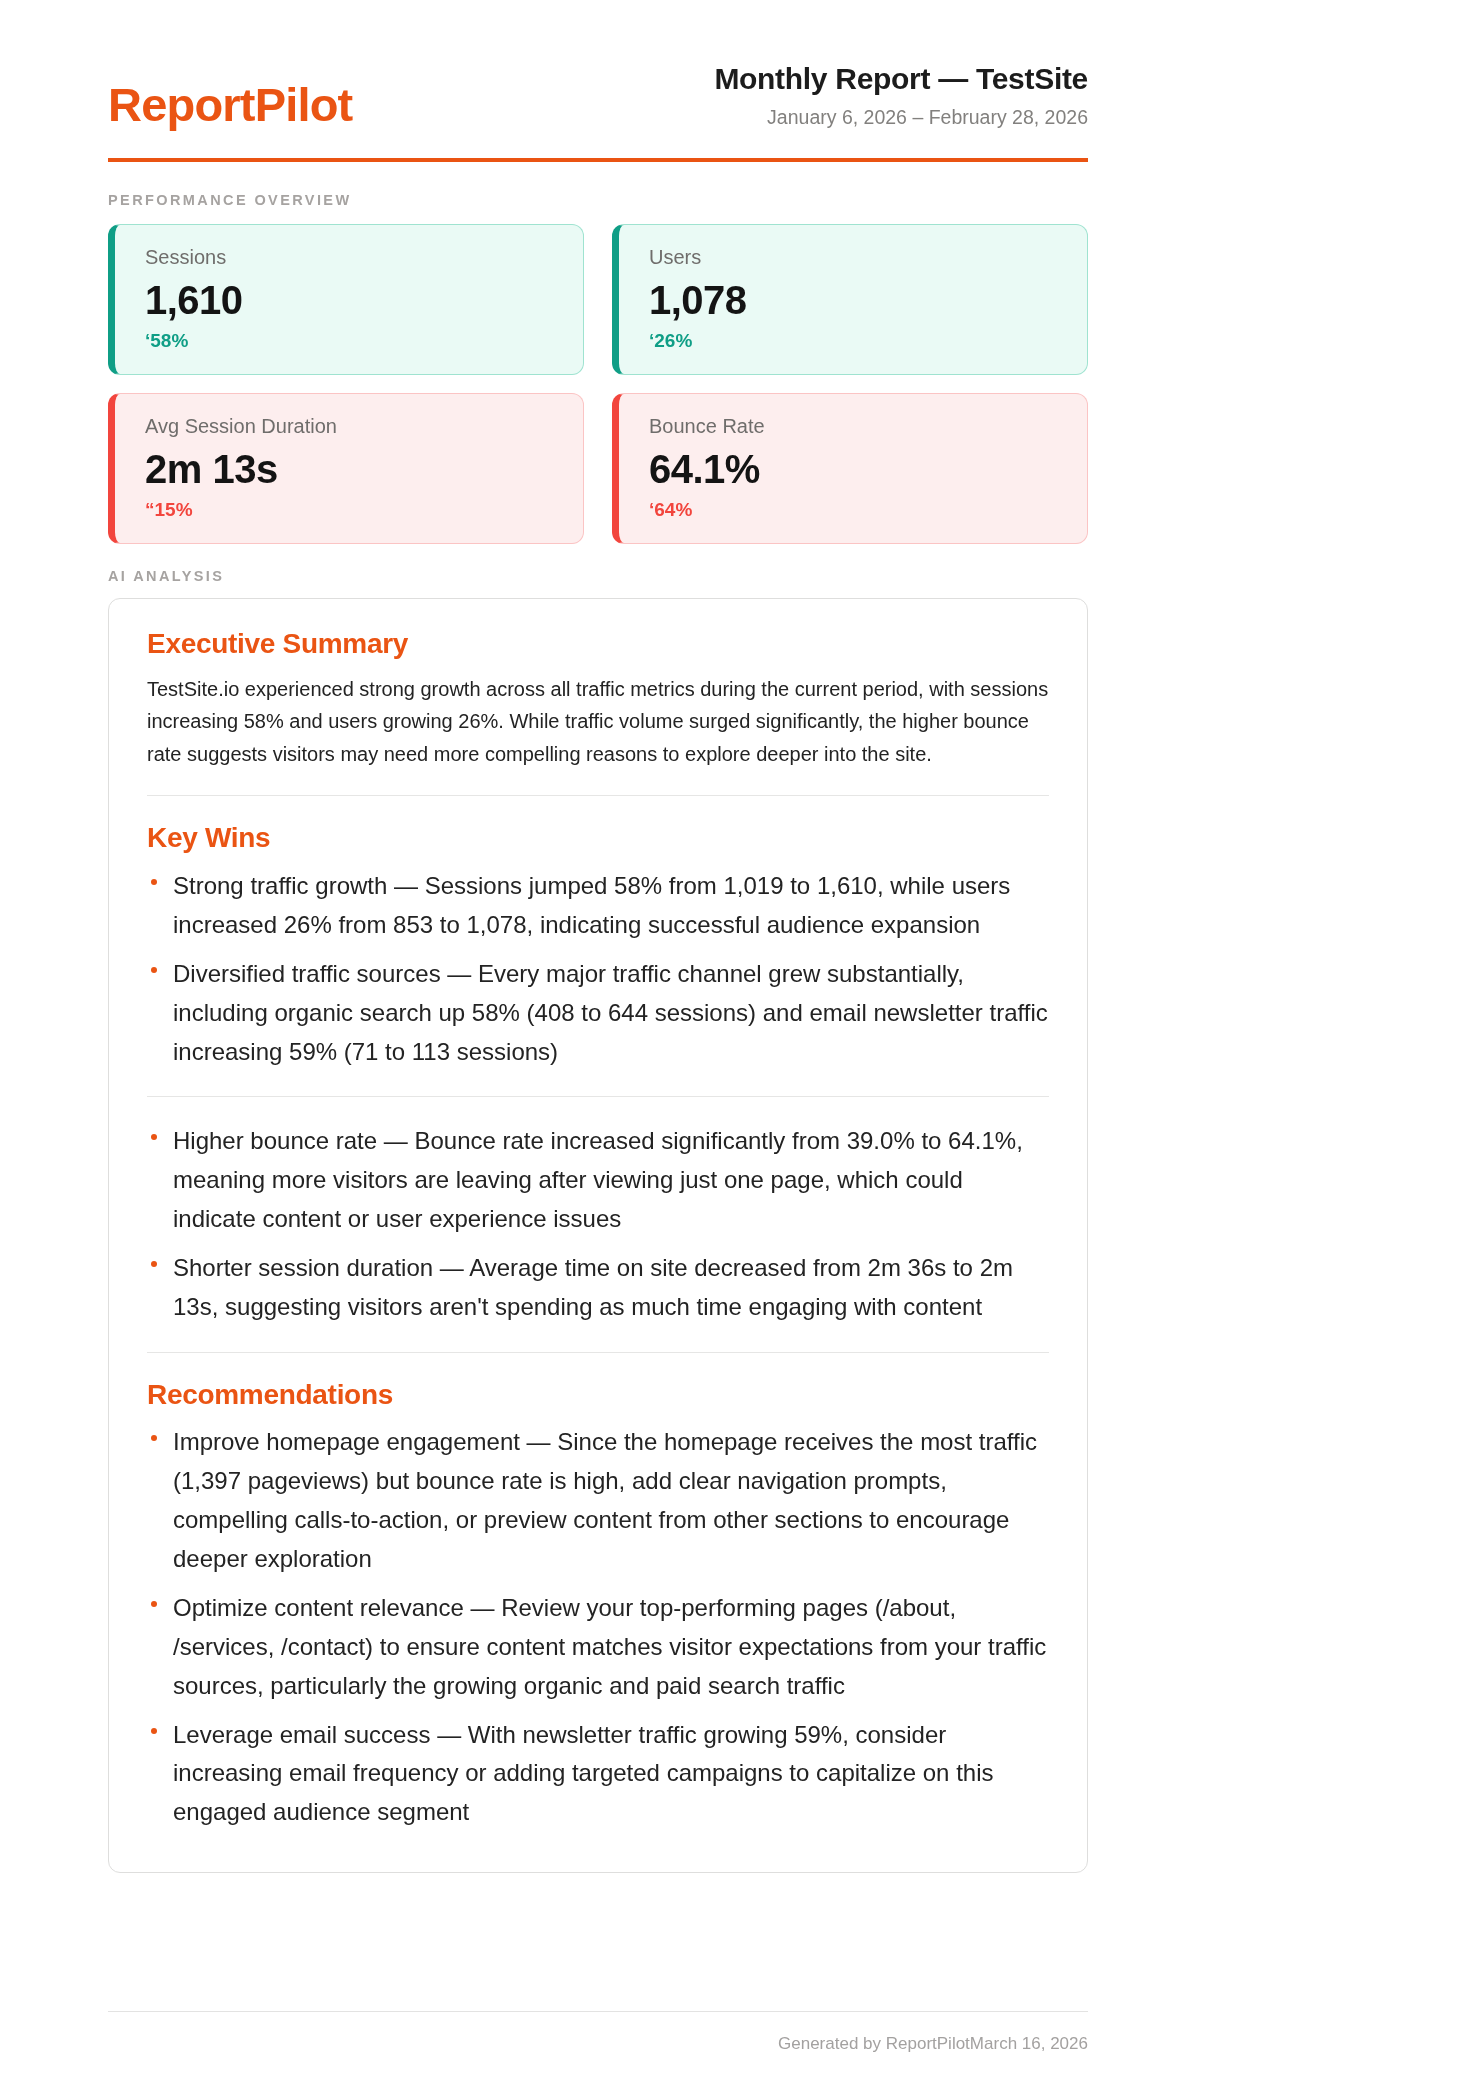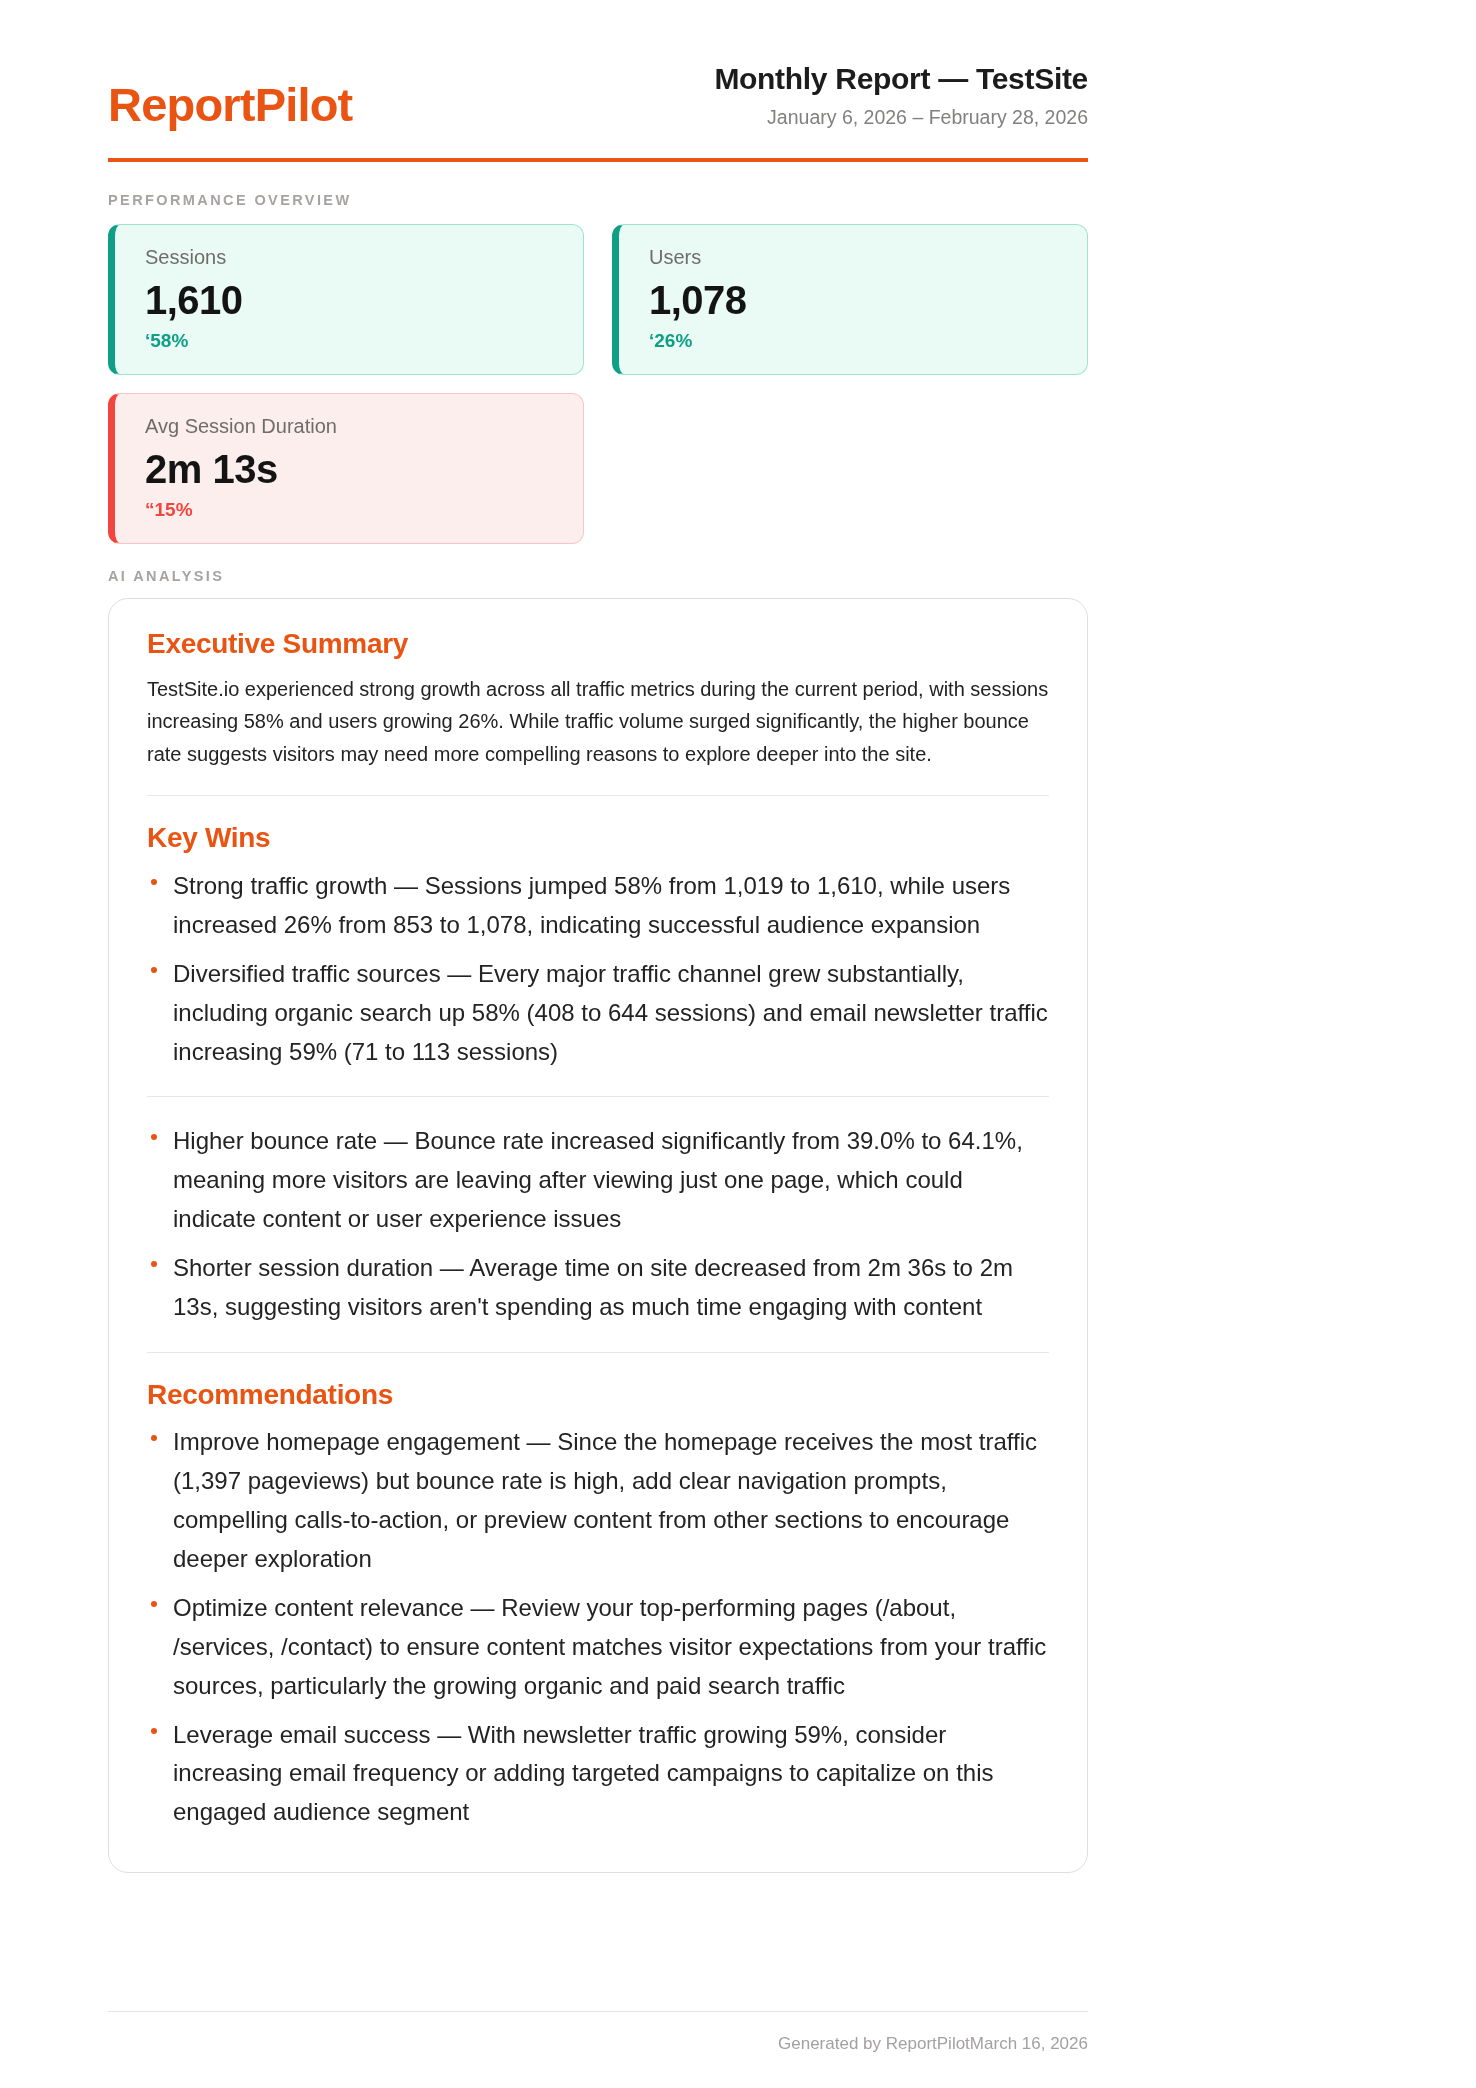--- a/index.html
+++ b/index.html
@@ -111,21 +111,21 @@
     font-weight: bold;
     margin-top: 7px;
     line-height: 1.1;
   }
   .kpi-card.up .kpi-delta { color: #0f9e86; }
   .kpi-card.down .kpi-delta { color: #f2453d; }
 
   
   .analysis-panel {
     border: 1px solid #dededd;
-    border-radius: 20px;
+    border-radius: 12px;
     padding: 28px 38px 40px 38px;
     box-sizing: border-box;
   }
   .analysis-section + .analysis-section {
     border-top: 1px solid #e6e6e5;
     margin-top: 25px;
     padding-top: 25px;
   }
   .analysis-heading {
     font-size: 28px;
@@ -206,20 +206,25 @@
       <div class="kpi-value">1,078</div>
       <div class="kpi-delta">‘26%</div>
     </div>
 
     <div class="kpi-card down">
       <div class="kpi-label">Avg Session Duration</div>
       <div class="kpi-value">2m 13s</div>
       <div class="kpi-delta">“15%</div>
     </div>
 
+    <div class="kpi-card down">
+      <div class="kpi-label">Bounce Rate</div>
+      <div class="kpi-value">64.1%</div>
+      <div class="kpi-delta">‘64%</div>
+    </div>
 
   </div>
 
   <div class="section-label tight">AI ANALYSIS</div>
 
   <div class="analysis-panel">
 
     <div class="analysis-section">
       <h2 class="analysis-heading">Executive Summary</h2>
       <p class="analysis-body">TestSite.io experienced strong growth across all traffic metrics during the current period, with sessions increasing 58% and users growing 26%. While traffic volume surged significantly, the higher bounce rate suggests visitors may need more compelling reasons to explore deeper into the site.</p>

